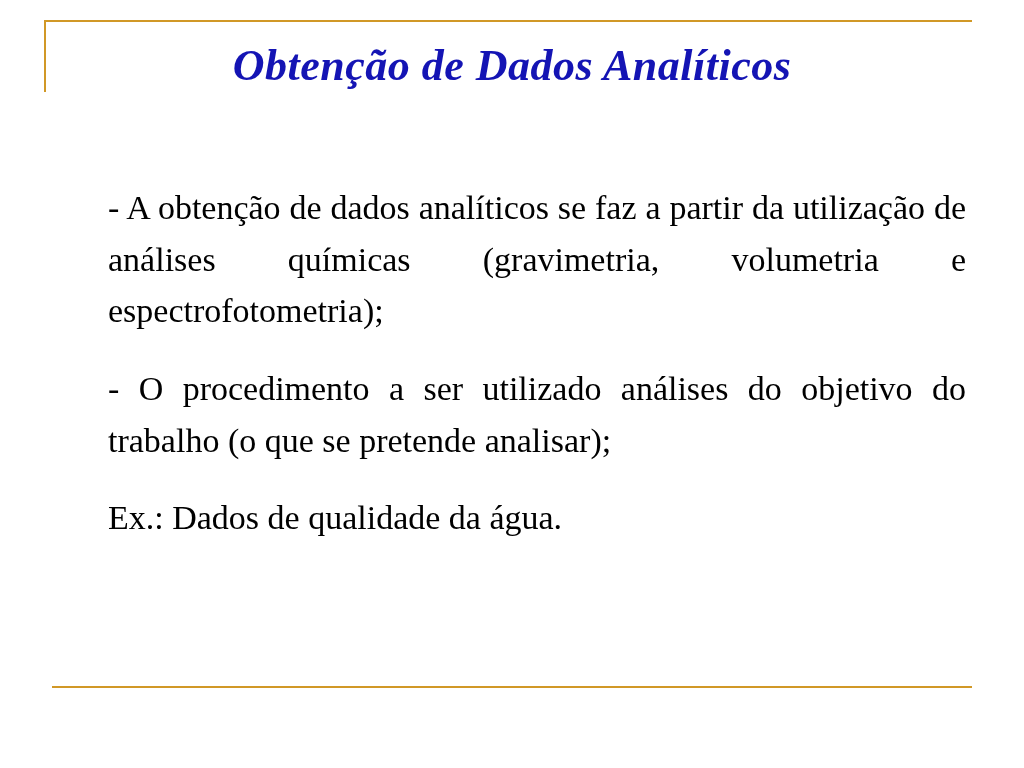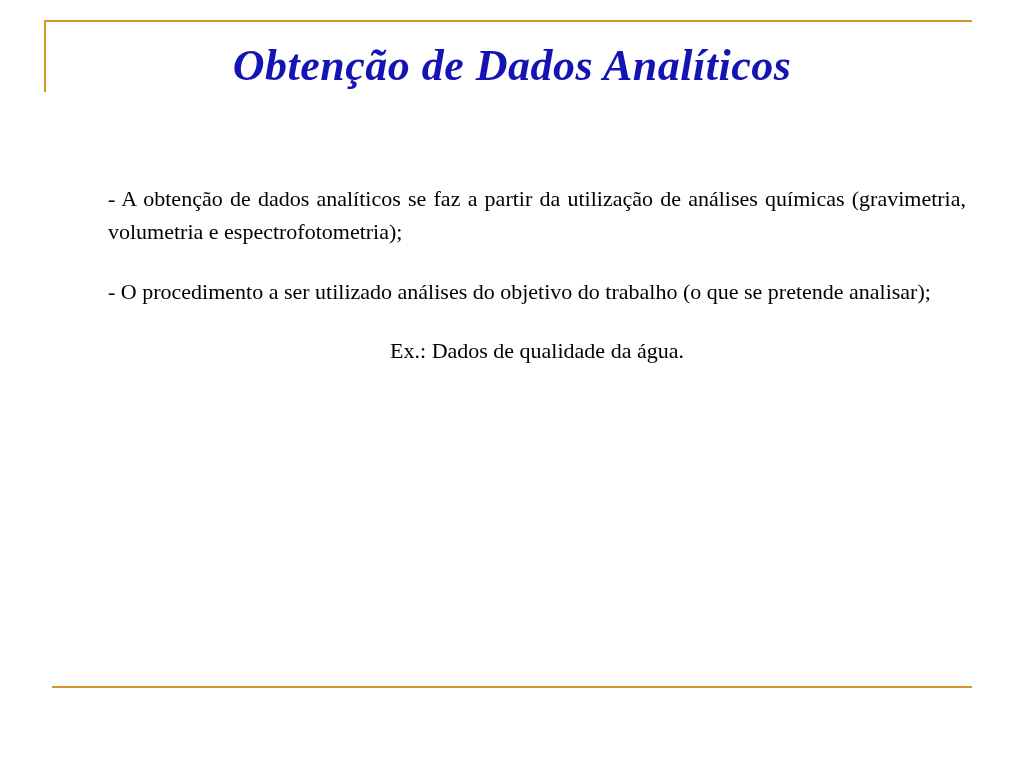--- a/index.html
+++ b/index.html
@@ -58,32 +58,32 @@
     letter-spacing: 0.5px;
   }
   .body-block {
     position: absolute;
     left: 108px;
     top: 182px;
     width: 858px;
   }
   .para {
     font-family: "Liberation Serif", serif;
-    font-size: 22px;
+    font-size: 34px;
     line-height: 1.52;
     color: #000000;
     text-align: justify;
     text-justify: inter-word;
     margin: 0 0 26px 0;
   }
   .para:last-child {
     margin-bottom: 0;
   }
   .para-last-line-natural {
-    text-align: center;
+    text-align: left;
   }
 </style>
 </head>
 <body>
 
 <div class="slide">
 
   <div class="rule-top"></div>
   <div class="rule-left"></div>
 

